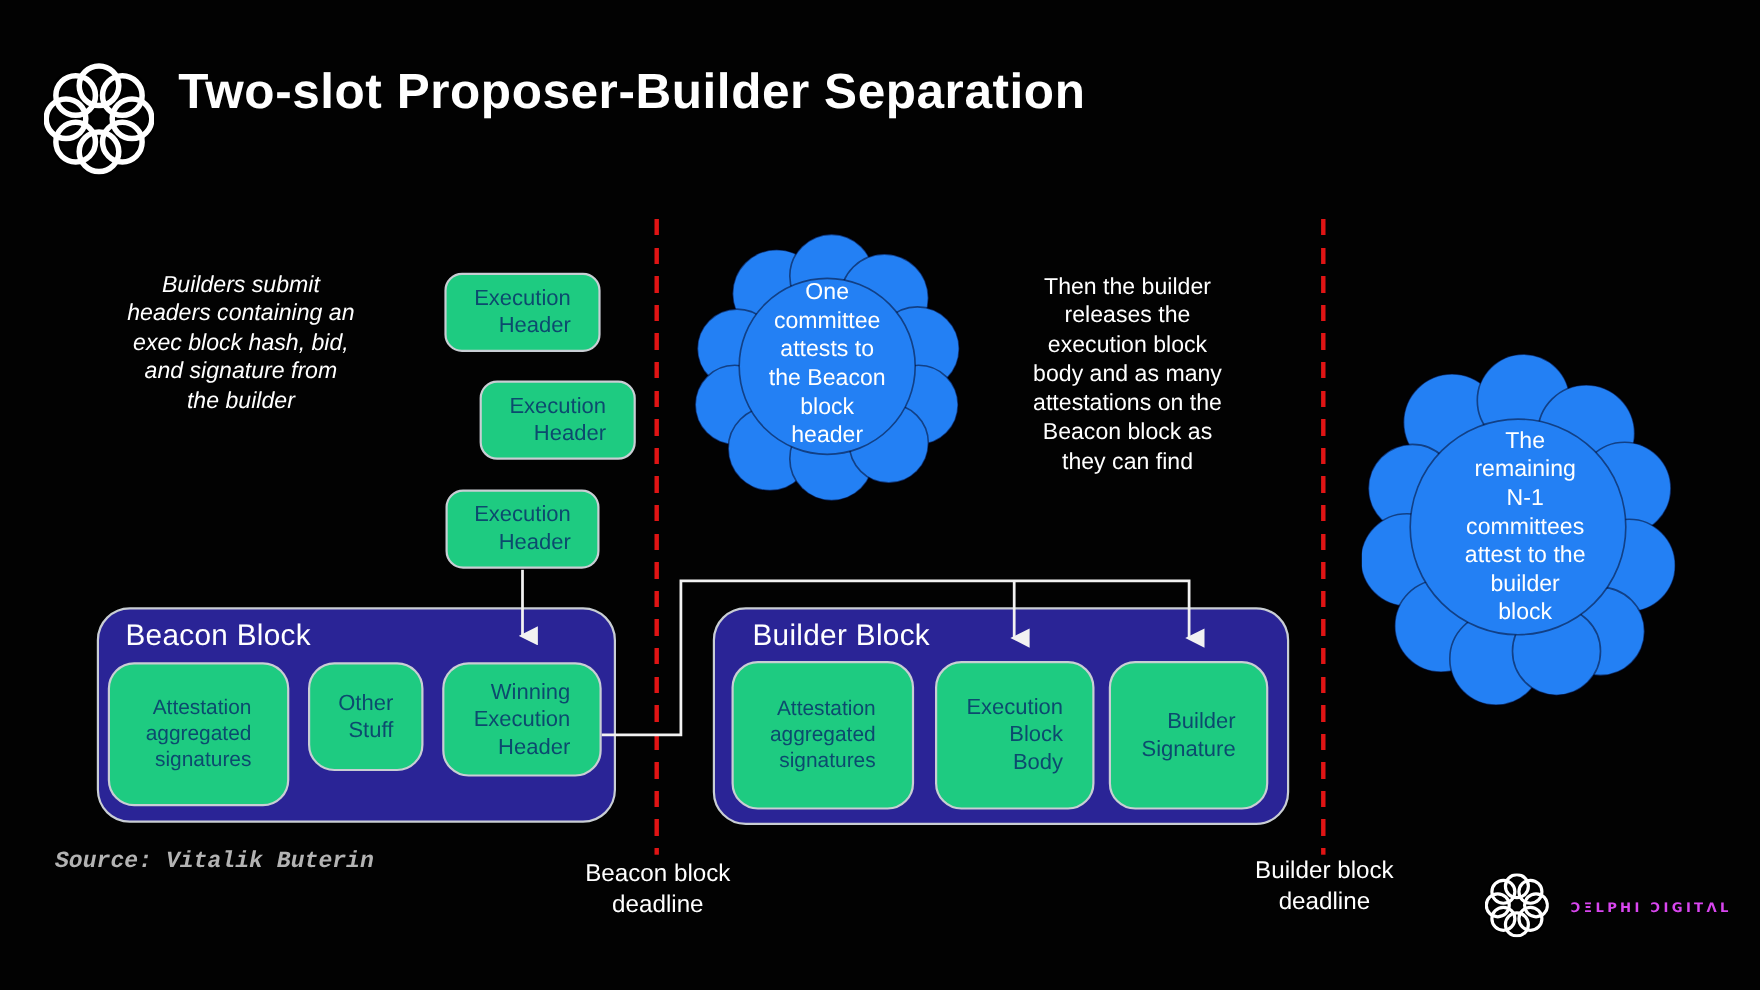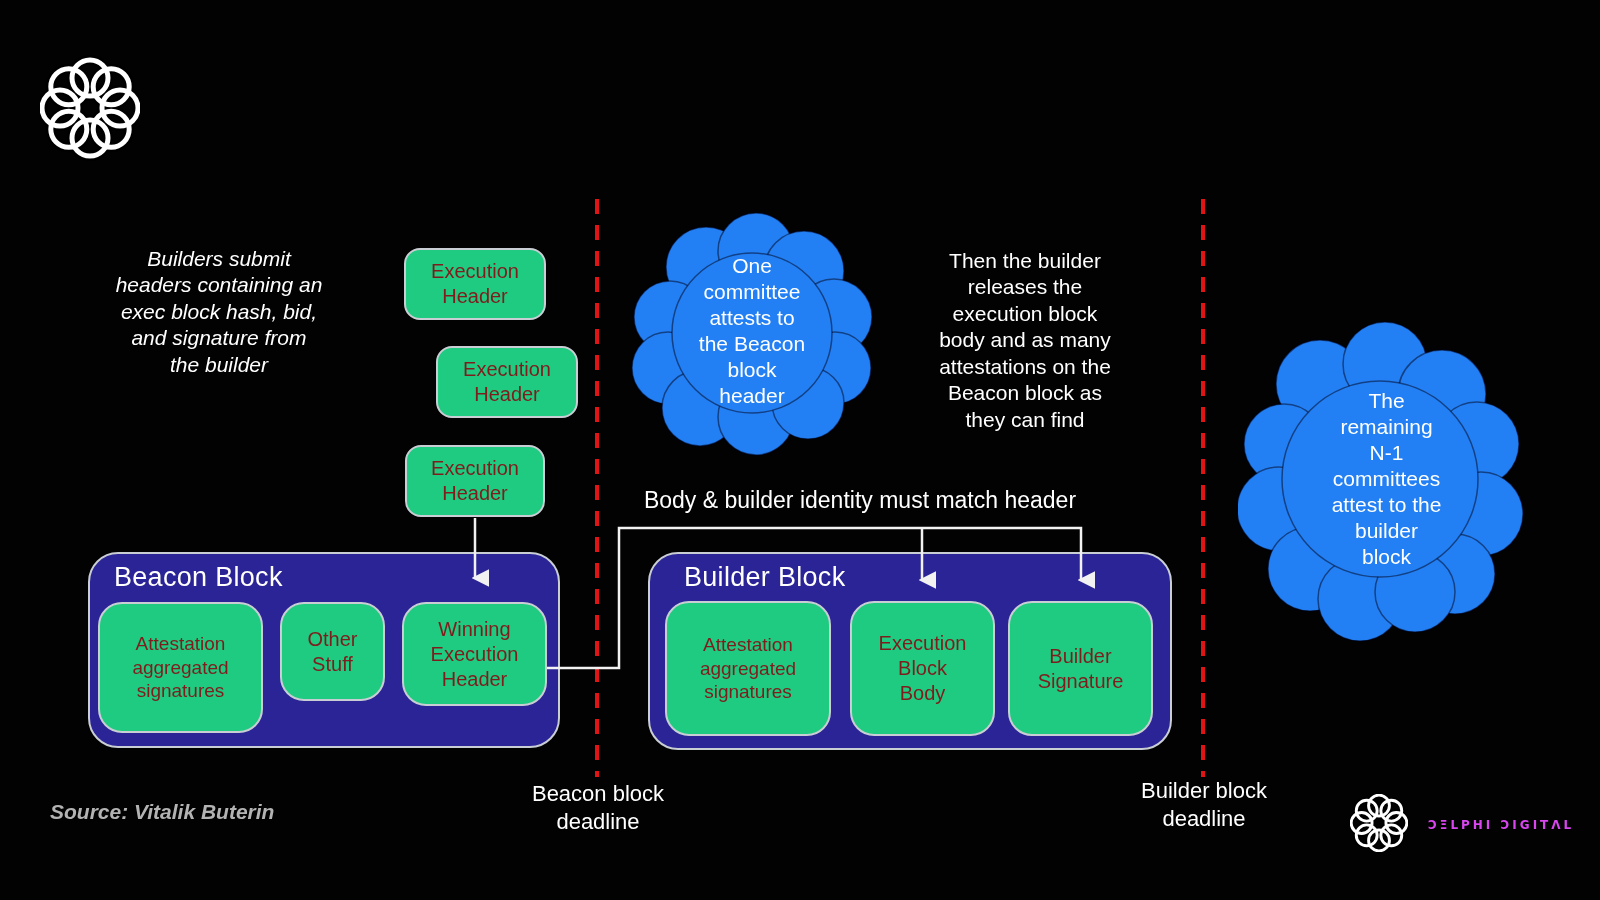--- a/index.html
+++ b/index.html
@@ -7,22 +7,22 @@
     position:relative;width:1600px;height:900px;background:#020202;
     font-family:"Liberation Sans",sans-serif;overflow:hidden;
   }
   .abs{position:absolute;}
   .pre{white-space:pre-line;}
   .page-title{color:#fff;font-size:45px;font-weight:600;letter-spacing:.5px;}
   .page-subtitle{color:#9a9a9a;font-size:29px;font-weight:500;}
   .note{color:#fff;text-align:center;font-size:21px;line-height:1.26;font-weight:500;}
   .green-box{
     background:#1ecb81;border:2px solid #c9ced4;border-radius:16px;
-    display:flex;align-items:center;justify-content:center;text-align:center;
-    color:#7f1d1d;font-size:20px;line-height:1.25;font-weight:500;box-sizing:border-box;
+    display:flex;align-items:center;justify-content:center;text-align:right;
+    color:#0c4a6e;font-size:20px;line-height:1.25;font-weight:500;box-sizing:border-box;
   }
   .inner-box{border-radius:24px;}
   .container-block{
     background:#2a2496;border:2px solid #c9ced4;border-radius:30px;box-sizing:border-box;
   }
   .block-title{color:#fff;font-size:27px;font-weight:500;letter-spacing:.3px;}
   .cloud-text{color:#fff;text-align:center;font-size:21px;line-height:1.24;font-weight:500;}
   .redline{
     width:4px;
     background:repeating-linear-gradient(180deg,#e01414 0px,#e01414 15px,transparent 15px,transparent 26px);
@@ -56,20 +56,21 @@
           <circle cx="50" cy="80" r="18"></circle>
             <circle cx="28.8" cy="71.2" r="18"></circle>
           <circle cx="20" cy="50" r="18"></circle>
             <circle cx="28.8" cy="28.8" r="18"></circle>
           <circle cx="50" cy="20" r="18"></circle>
             <circle cx="71.2" cy="28.8" r="18"></circle>
         </g>
       </g>
     </svg>
   </div>
+  <div class="abs page-title" style="left:162px;top:57px;">Two-slot Proposer-Builder Separation</div>
 
   <div class="abs redline" style="left:595px;top:199px;height:578px;"></div>
   <div class="abs redline" style="left:1201px;top:199px;height:578px;"></div>
 
   <div class="abs note pre" style="left:88px;top:246px;width:262px;font-style:italic;">Builders submit
 headers containing an
 exec block hash, bid,
 and signature from
 the builder</div>
 
@@ -127,21 +128,20 @@
   </div>
 
   <div class="abs note pre" style="left:905px;top:248px;width:240px;">Then the builder
 releases the
 execution block
 body and as many
 attestations on the
 Beacon block as
 they can find</div>
 
-  <div class="abs note" style="left:610px;top:486px;width:500px;font-size:23px;">Body &amp; builder identity must match header</div>
 
   <div class="abs" style="left:1238px;top:312px;width:285px;height:335px;">
     <svg width="285" height="335" viewBox="0 0 285 335">
       <g fill="#2380f4" stroke="rgba(0,0,25,0.5)" stroke-width="1.5">
         <circle cx="82" cy="72" r="44"></circle>
           <circle cx="147" cy="52" r="42"></circle>
           <circle cx="204" cy="82" r="44"></circle>
         <circle cx="46" cy="132" r="40"></circle>
           <circle cx="41" cy="197" r="42"></circle>
           <circle cx="72" cy="257" r="42"></circle>
@@ -171,21 +171,21 @@
     <line x1="475" y1="518" x2="475" y2="578" stroke="#f2f2f2" stroke-width="2.5" marker-end="url(#arrowhead)"></line>
     <polyline points="547,668 619,668 619,528 1081,528 1081,580" fill="none" stroke="#f2f2f2" stroke-width="2.5" marker-end="url(#arrowhead)"></polyline>
     <line x1="922" y1="528" x2="922" y2="580" stroke="#f2f2f2" stroke-width="2.5" marker-end="url(#arrowhead)"></line>
   </svg>
 
   <div class="abs deadline pre" style="left:508px;top:780px;width:180px;">Beacon block
 deadline</div>
   <div class="abs deadline pre" style="left:1114px;top:777px;width:180px;">Builder block
 deadline</div>
 
-  <div class="abs source" style="left:50px;top:800px;">Source: Vitalik Buterin</div>
+  <div class="abs source" style="left:50px;top:772px;font-family:Liberation Mono, monospace;">Source: Vitalik Buterin</div>
 
   <div class="abs" style="left:1350px;top:794px;width:230px;height:64px;">
     <div class="abs" style="left:0;top:0;width:58px;height:58px;">
       <svg width="58" height="58" viewBox="0 0 100 100">
         <g fill="none">
           <g stroke="#000" stroke-width="11">
             <circle cx="80" cy="50" r="18"></circle>
               <circle cx="71.2" cy="71.2" r="18"></circle>
             <circle cx="50" cy="80" r="18"></circle>
               <circle cx="28.8" cy="71.2" r="18"></circle>

